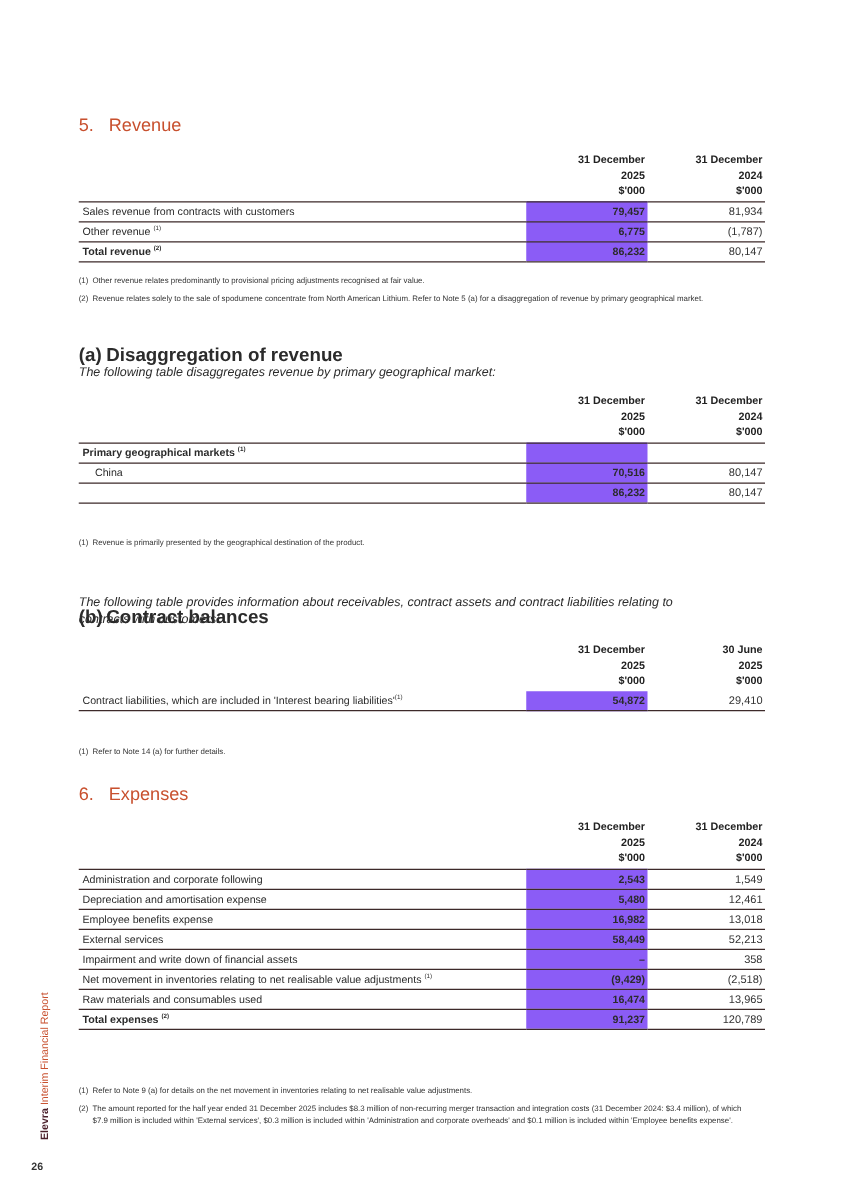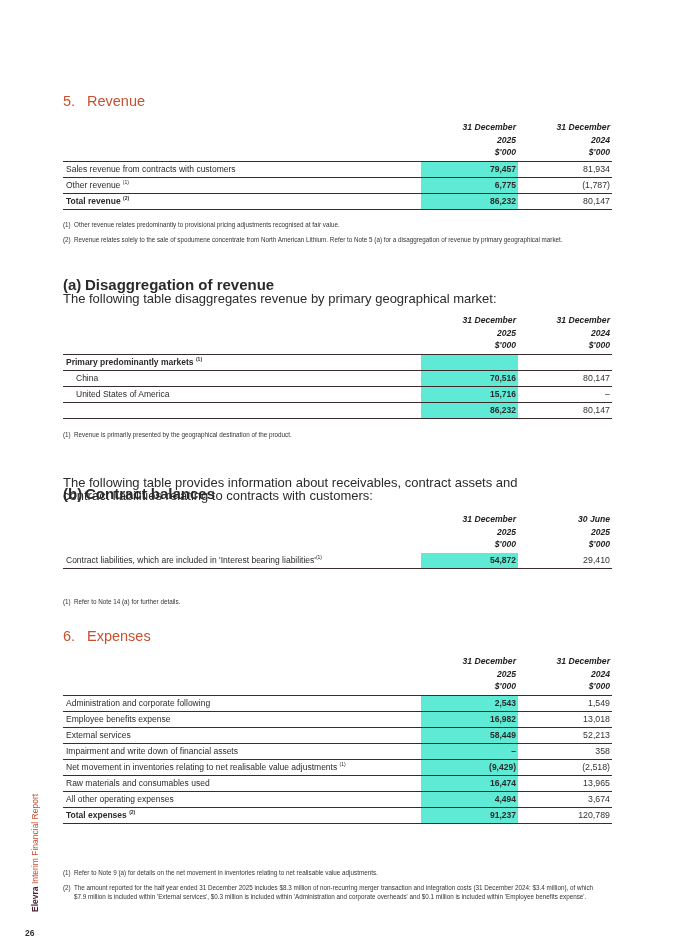--- a/index.html
+++ b/index.html
@@ -7,29 +7,29 @@
   body { position: relative; font-family: "Liberation Sans", sans-serif; color: #2b2b2b; }
 
   .page { position: absolute; left: 0; top: 0; width: 674px; height: 947px; }
 
   .section-title { position: absolute; left: 63px; font-size: 14.5px; color: #c8502e; font-weight: normal; }
   .section-title .num { display: inline-block; width: 24px; }
 
   .sub-title { position: absolute; left: 63px; font-size: 15px; font-weight: bold; color: #2b2b2b; }
   .sub-title .num { display: inline-block; width: 22px; font-weight: bold; }
 
-  .intro { position: absolute; left: 63px; width: 500px; font-size: 13px; line-height: 12.5px; color: #2b2b2b; }
+  .intro { position: absolute; left: 63px; width: 500px; font-size: 10px; line-height: 12.5px; color: #2b2b2b; font-style: italic; }
 
   table.fin { position: absolute; left: 63px; width: 549px; border-collapse: collapse; font-size: 8.5px; }
-  table.fin th { font-weight: bold; text-align: right; vertical-align: bottom; line-height: 12.5px; padding: 0 2px 2px 0; font-size: 8.6px; color: #222; font-style: italic; }
+  table.fin th { font-weight: bold; text-align: right; vertical-align: bottom; line-height: 12.5px; padding: 0 2px 2px 0; font-size: 8.6px; color: #222; }
   table.fin td { height: 16px; padding: 0 2px 0 3px; border-bottom: 1px solid #3d2a2a; vertical-align: middle; }
   table.fin tr.first td { border-top: 1.5px solid #3d2a2a; }
   table.fin tr.last td { border-bottom: 1.5px solid #3d2a2a; }
   table.fin td.lbl { text-align: left; }
-  table.fin td.cur { text-align: right; font-weight: bold; background: #5eead4; width: 97px; }
+  table.fin td.cur { text-align: right; font-weight: bold; background: #8b5cf6; width: 97px; }
   table.fin td.prev { text-align: right; width: 94px; font-size: 8.8px; color: #333; }
   table.fin .b { font-weight: bold; }
   table.fin .indent { padding-left: 13px; }
   sup { font-size: 5px; vertical-align: super; line-height: 0; }
 
   .fn { position: absolute; left: 63px; width: 545px; font-size: 6.3px; line-height: 8.5px; color: #333; }
   .fn .mk { display: inline-block; width: 11px; }
   .fn .txt { display: inline-block; vertical-align: top; width: 530px; }
 
   .side { position: absolute; left: 30px; top: 912px; transform: rotate(-90deg); transform-origin: left top; font-size: 8.5px; white-space: nowrap; }
@@ -88,33 +88,28 @@
   <table class="fin" style="top:314px;">
     <thead>
       <tr>
         <th></th>
         <th><span>31 December</span><br><span>2025</span><br><span>$'000</span></th>
         <th><span>31 December</span><br><span>2024</span><br><span>$'000</span></th>
       </tr>
     </thead>
     <tbody>
       <tr class="first">
-        <td class="lbl b"><span>Primary predominantly markets</span> <sup>(1)</sup></td>
+        <td class="lbl b"><span>Primary geographical markets</span> <sup>(1)</sup></td>
         <td class="cur"></td>
         <td class="prev"></td>
       </tr>
       <tr>
         <td class="lbl indent">China</td>
         <td class="cur">70,516</td>
         <td class="prev">80,147</td>
-      </tr>
-      <tr>
-        <td class="lbl indent">United States of America</td>
-        <td class="cur">15,716</td>
-        <td class="prev">–</td>
       </tr>
       <tr class="last">
         <td class="lbl"></td>
         <td class="cur">86,232</td>
         <td class="prev">80,147</td>
       </tr>
     </tbody>
   </table>
 
   <div class="fn" style="top:431px;">
@@ -159,20 +154,25 @@
         <th><span>31 December</span><br><span>2024</span><br><span>$'000</span></th>
       </tr>
     </thead>
     <tbody>
       <tr class="first">
         <td class="lbl">Administration and corporate following</td>
         <td class="cur">2,543</td>
         <td class="prev">1,549</td>
       </tr>
       <tr>
+        <td class="lbl">Depreciation and amortisation expense</td>
+        <td class="cur">5,480</td>
+        <td class="prev">12,461</td>
+      </tr>
+      <tr>
         <td class="lbl">Employee benefits expense</td>
         <td class="cur">16,982</td>
         <td class="prev">13,018</td>
       </tr>
       <tr>
         <td class="lbl">External services</td>
         <td class="cur">58,449</td>
         <td class="prev">52,213</td>
       </tr>
       <tr>
@@ -183,25 +183,20 @@
       <tr>
         <td class="lbl"><span>Net movement in inventories relating to net realisable value adjustments</span> <sup>(1)</sup></td>
         <td class="cur">(9,429)</td>
         <td class="prev">(2,518)</td>
       </tr>
       <tr>
         <td class="lbl">Raw materials and consumables used</td>
         <td class="cur">16,474</td>
         <td class="prev">13,965</td>
       </tr>
-      <tr>
-        <td class="lbl">All other operating expenses</td>
-        <td class="cur">4,494</td>
-        <td class="prev">3,674</td>
-      </tr>
       <tr class="last">
         <td class="lbl b"><span>Total expenses</span> <sup>(2)</sup></td>
         <td class="cur">91,237</td>
         <td class="prev">120,789</td>
       </tr>
     </tbody>
   </table>
 
   <div class="fn" style="top:869px;">
     <span class="mk">(1)</span><span class="txt">Refer to Note 9 (a) for details on the net movement in inventories relating to net realisable value adjustments.</span>

